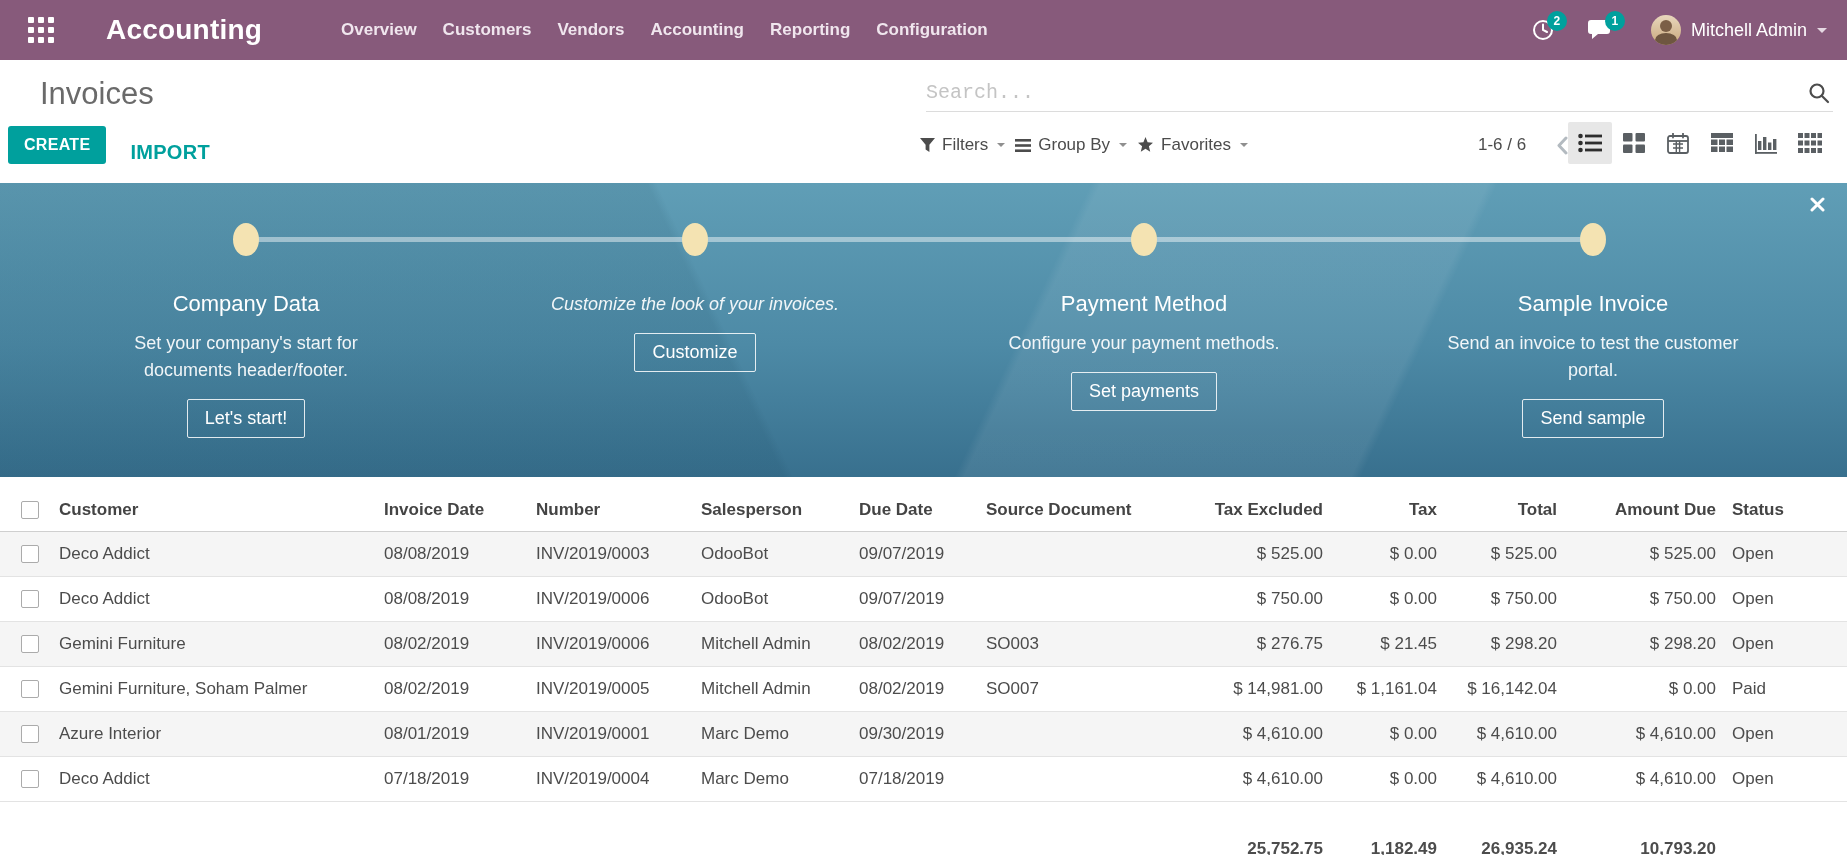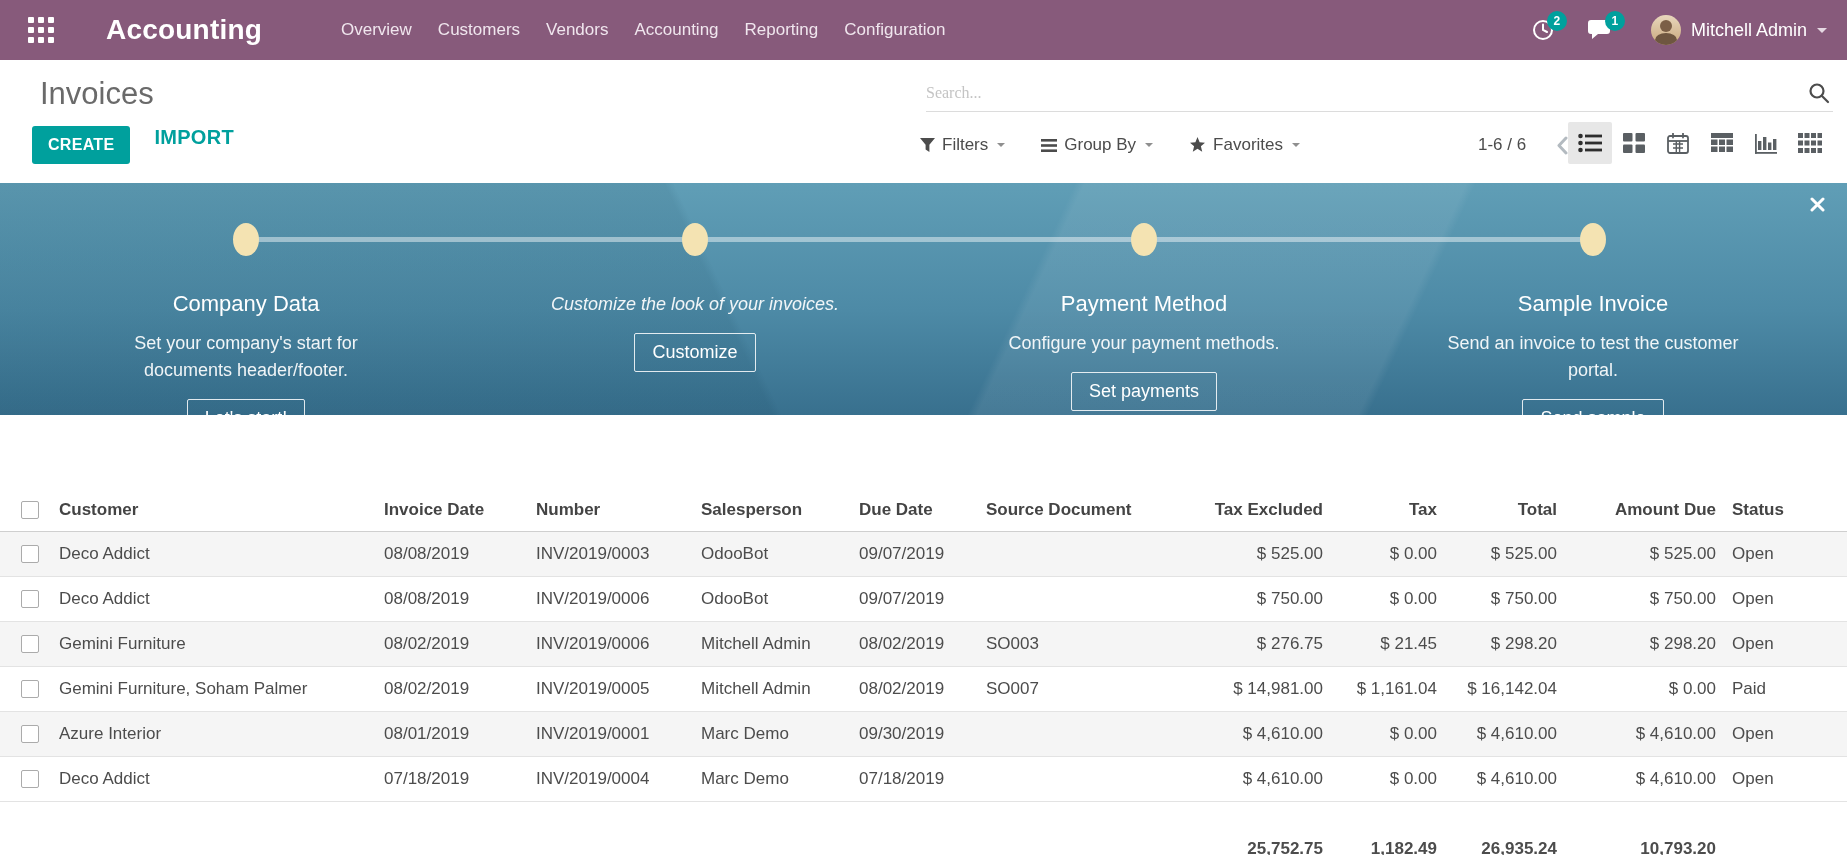--- a/index.html
+++ b/index.html
@@ -8,21 +8,21 @@
   #app { position:relative; width:1847px; height:855px; }
 
   
   .navbar { position:absolute; top:0; left:0; width:100%; height:60px;
             background:#875a7b; display:flex; align-items:center; padding:0 20px; }
   .apps-btn { width:34px; height:34px; background:none; border:none; cursor:pointer;
               display:flex; align-items:center; justify-content:center; margin-left:4px; }
   .brand { color:#fff; font-size:28px; font-weight:bold; margin-left:48px; letter-spacing:.2px; }
   .menu { display:flex; margin-left:66px; height:60px; align-items:center; }
   .menu-item { color:#f0e6ee; font-size:17px; padding:0 13px; height:60px; display:flex;
-               align-items:center; cursor:pointer; background:none; border:none; }
+               align-items:center; cursor:pointer; background:none; border:none;font-weight:bold; }
   .nav-right { margin-left:auto; display:flex; align-items:center; gap:14px; }
   .icon-btn { position:relative; background:none; border:none; cursor:pointer;
               width:44px; height:44px; display:flex; align-items:center; justify-content:center; }
   .badge { position:absolute; top:3px; right:-2px; min-width:20px; height:20px; border-radius:10px;
            background:#00a09d; color:#fff; font-size:12px; font-weight:bold;
            display:flex; align-items:center; justify-content:center; padding:0 5px; }
   .user { display:flex; align-items:center; gap:10px; color:#fff; font-size:18px;
           cursor:pointer; margin-left:14px; }
   .avatar { width:30px; height:30px; border-radius:50%; overflow:hidden; display:block;
             background:linear-gradient(180deg,#e8d7bd,#c9a87c); position:relative; }
@@ -32,51 +32,51 @@
                     border-radius:50% 50% 0 0; background:#6e5640; }
   .caret { width:0; height:0; border-left:5px solid transparent; border-right:5px solid transparent;
            border-top:5px solid #e6d9e3; display:inline-block; }
 
   
   .control-panel { position:absolute; top:60px; left:0; width:100%; height:109px; background:#fff; }
   .page-title { position:absolute; left:40px; top:16px; font-size:31px; font-weight:normal;
                 color:#6a6a6a; }
   .searchview { position:absolute; left:926px; top:14px; width:907px; height:38px;
                 border-bottom:1px solid #dcdcdc; display:flex; align-items:center; }
-  .searchview input { flex:1; border:none; outline:none; font-size:16px; color:#701a75;
-                      font-family:Liberation Serif, serif; background:transparent; }
+  .searchview input { flex:1; border:none; outline:none; font-size:20px; color:#701a75;
+                      font-family:Liberation Mono, monospace; background:transparent; }
   .searchview input::placeholder { color:#c4c4c4; }
   .search-go { background:none; border:none; cursor:pointer; padding:2px; }
 
-  .cp-buttons { position:absolute; left:32px; top:66px; display:flex; align-items:flex-start; gap:24px; }
+  .cp-buttons { position:absolute; left:8px; top:66px; display:flex; align-items:flex-end; gap:24px; }
   .btn-create { background:#00a09d; color:#fff; border:none; border-radius:3px; height:38px;
                 padding:0 16px; font-size:16px; font-weight:bold; cursor:pointer; letter-spacing:.3px; }
   .btn-import { background:none; border:none; color:#00a09d; font-size:20px; font-weight:bold;
                 cursor:pointer; letter-spacing:.3px; }
 
   .search-options { position:absolute; left:920px; top:66px; height:38px; display:flex;
-                    align-items:center; gap:36px; }
+                    align-items:center; gap:10px; }
   .opt-btn { display:flex; align-items:center; gap:7px; background:none; border:none;
              font-size:17px; color:#4c4c4c; cursor:pointer; font-family:"Liberation Sans",sans-serif; }
   .opt-caret { width:0; height:0; border-left:4px solid transparent; border-right:4px solid transparent;
                border-top:4px solid #8f8f8f; margin-left:2px; }
 
   .pager { position:absolute; left:1478px; top:66px; height:38px; display:flex;
            align-items:center; gap:8px;text-align:center; }
   .pager-val { font-size:17px; color:#4c4c4c; margin-right:14px; }
   .pg-btn { background:none; border:none; cursor:pointer; padding:4px 8px; }
 
   .view-switcher { position:absolute; left:1568px; top:62px; height:42px; display:flex;
                    align-items:center; }
   .vs-btn { width:44px; height:42px; background:none; border:none; cursor:pointer;
             display:flex; align-items:center; justify-content:center; }
   .vs-btn.active { background:#e7e7e7; border-radius:2px; }
 
   
-  .banner { position:absolute; top:183px; left:0; width:100%; height:232px; color:#fff;
+  .banner { position:absolute; top:183px; left:0; width:100%; height:294px; color:#fff;
             background:linear-gradient(180deg,#609eb6 0%, #4d8aa6 55%, #38708e 100%); overflow:hidden; }
   .banner::before { content:""; position:absolute; inset:0;
       background:
         linear-gradient(115deg, rgba(255,255,255,0) 55%, rgba(255,255,255,.07) 55.5%, rgba(255,255,255,.07) 75%, rgba(255,255,255,0) 75.5%),
         linear-gradient(245deg, rgba(0,40,60,0) 60%, rgba(0,40,60,.08) 60.5%);
       pointer-events:none; }
   .banner-close { position:absolute; top:10px; right:18px; background:none; border:none;
                   cursor:pointer; padding:4px; z-index:3; }
   .progress-line { position:absolute; top:54px; left:246px; width:1347px; height:5px;
                    background:rgba(255,255,255,.45); border-radius:3px; z-index:1; }

